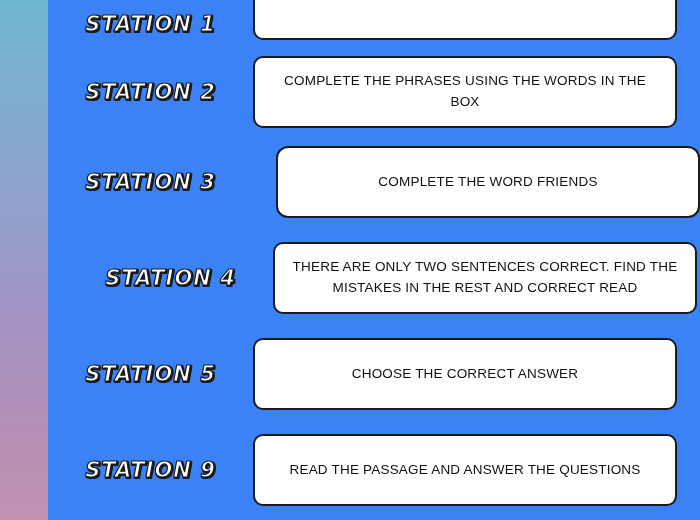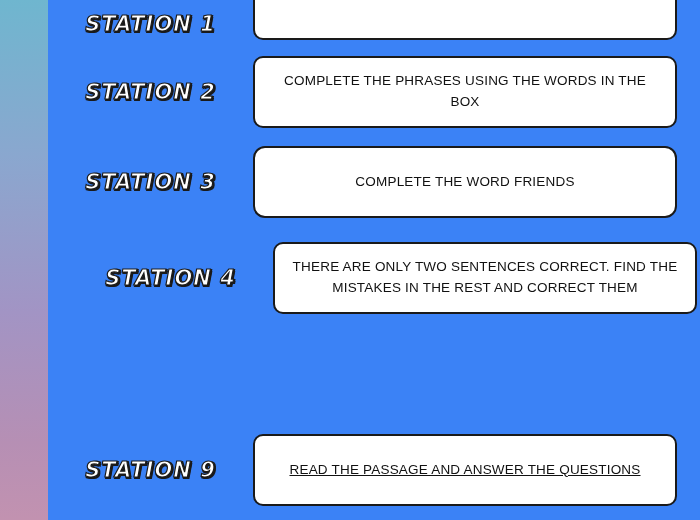--- a/index.html
+++ b/index.html
@@ -83,31 +83,31 @@
 
   .task-text {
     display: block;
     width: 100%;
     letter-spacing: 0.2px;
   }
 
   
   .row.r0 { top: -44px; height: 84px; }
   .row.r1 { top: 50px;  height: 84px; }
-  .row.r2 { top: 146px; height: 72px; }
+  .row.r2 { top: 146px; height: 72px; gap: 23px; }
   .row.r3 { top: 242px; height: 72px; padding-left: 20px; }
   .row.r4 { top: 338px; height: 72px; }
   .row.r5 { top: 434px; height: 72px; }
 
   .row.r0 .task-box { height: 84px; border-top-left-radius: 0; border-top-right-radius: 0; }
   .row.r1 .task-box { height: 72px; }
   .row.r2 .task-box { height: 72px; border-radius: 12px; }
   .row.r3 .task-box { height: 72px; }
   .row.r4 .task-box { height: 72px; }
-  .row.r5 .task-box { height: 72px; text-decoration: underline; }
+  .row.r5 .task-box { height: 72px; }
 
   .row.r0 .station-label { transform: translateY(26px); }
 </style>
 </head>
 <body>
 
 <div id="page">
 
   <div id="left-bar"></div>
 
@@ -130,24 +130,30 @@
     <div class="row r2">
       <div class="station-label">STATION 3</div>
       <div class="task-box">
         <span class="task-text">COMPLETE THE WORD FRIENDS</span>
       </div>
     </div>
 
     <div class="row r3">
       <div class="station-label">STATION 4</div>
       <div class="task-box">
-        <span class="task-text">THERE ARE ONLY TWO SENTENCES CORRECT. FIND THE MISTAKES IN THE REST AND CORRECT THEM</span>
+        <span class="task-text">THERE ARE ONLY TWO SENTENCES CORRECT. FIND THE MISTAKES IN THE REST AND CORRECT READ</span>
       </div>
     </div>
 
+    <div class="row r4">
+      <div class="station-label">STATION 5</div>
+      <div class="task-box">
+        <span class="task-text">CHOOSE THE CORRECT ANSWER</span>
+      </div>
+    </div>
 
     <div class="row r5">
       <div class="station-label">STATION 9</div>
       <div class="task-box">
         <span class="task-text">READ THE PASSAGE AND ANSWER THE QUESTIONS</span>
       </div>
     </div>
 
   </div>
 </div>

